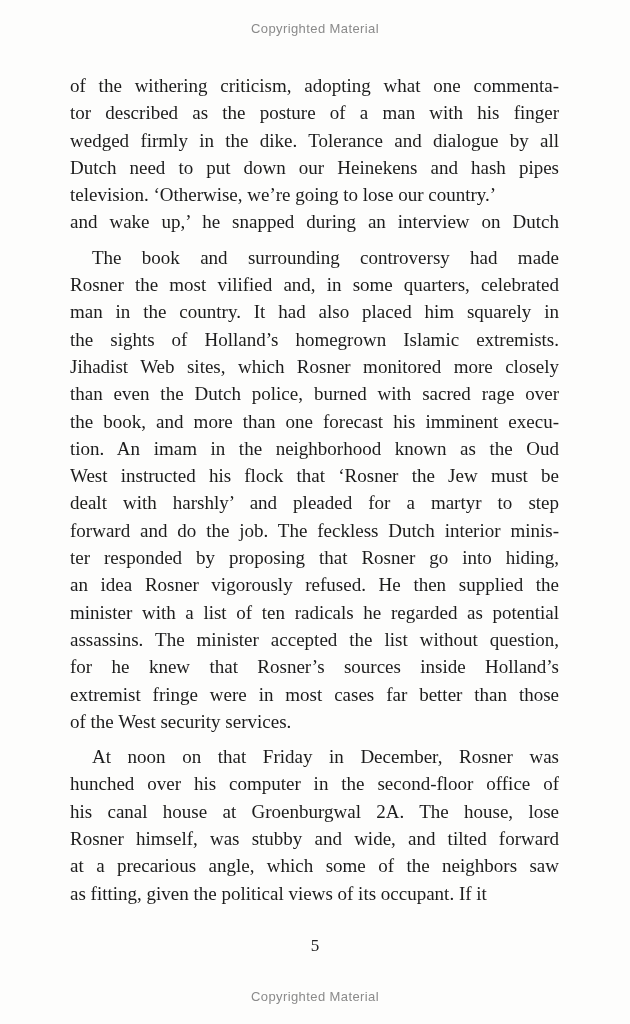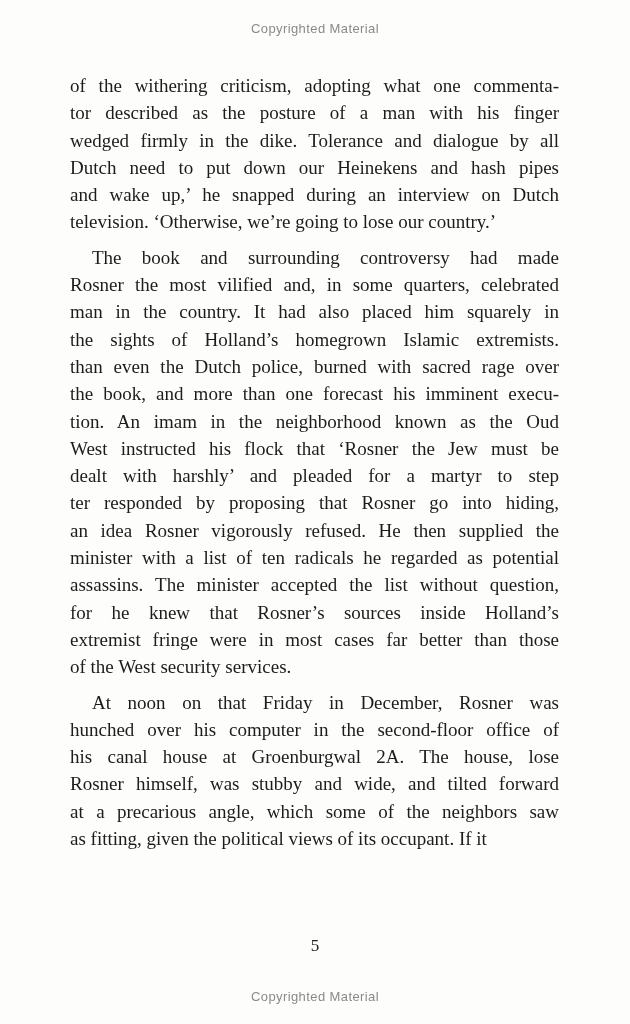--- a/index.html
+++ b/index.html
@@ -69,33 +69,35 @@
 <div class="page">
 
   <div class="copyright-notice copyright-top">Copyrighted Material</div>
 
   <div class="page-body">
       <div class="paragraph">
         <div class="line first-line">of the withering criticism, adopting what one commenta-</div>
         <div class="line">tor described as the posture of a man with his finger</div>
         <div class="line">wedged firmly in the dike. Tolerance and dialogue by all</div>
         <div class="line">Dutch need to put down our Heinekens and hash pipes</div>
+        <div class="line last-line">television. ‘Otherwise, we’re going to lose our country.’</div>
         <div class="line">and wake up,’ he snapped during an interview on Dutch</div>
-        <div class="line last-line">television. ‘Otherwise, we’re going to lose our country.’</div>
       </div>
       <div class="paragraph indent">
         <div class="line first-line">The book and surrounding controversy had made</div>
         <div class="line">Rosner the most vilified and, in some quarters, celebrated</div>
         <div class="line">man in the country. It had also placed him squarely in</div>
         <div class="line">the sights of Holland’s homegrown Islamic extremists.</div>
+        <div class="line">Jihadist Web sites, which Rosner monitored more closely</div>
         <div class="line">than even the Dutch police, burned with sacred rage over</div>
         <div class="line">the book, and more than one forecast his imminent execu-</div>
         <div class="line">tion. An imam in the neighborhood known as the Oud</div>
         <div class="line">West instructed his flock that ‘Rosner the Jew must be</div>
         <div class="line">dealt with harshly’ and pleaded for a martyr to step</div>
+        <div class="line">forward and do the job. The feckless Dutch interior minis-</div>
         <div class="line">ter responded by proposing that Rosner go into hiding,</div>
         <div class="line">an idea Rosner vigorously refused. He then supplied the</div>
         <div class="line">minister with a list of ten radicals he regarded as potential</div>
         <div class="line">assassins. The minister accepted the list without question,</div>
         <div class="line">for he knew that Rosner’s sources inside Holland’s</div>
         <div class="line">extremist fringe were in most cases far better than those</div>
         <div class="line last-line">of the West security services.</div>
       </div>
       <div class="paragraph indent">
         <div class="line first-line">At noon on that Friday in December, Rosner was</div>

